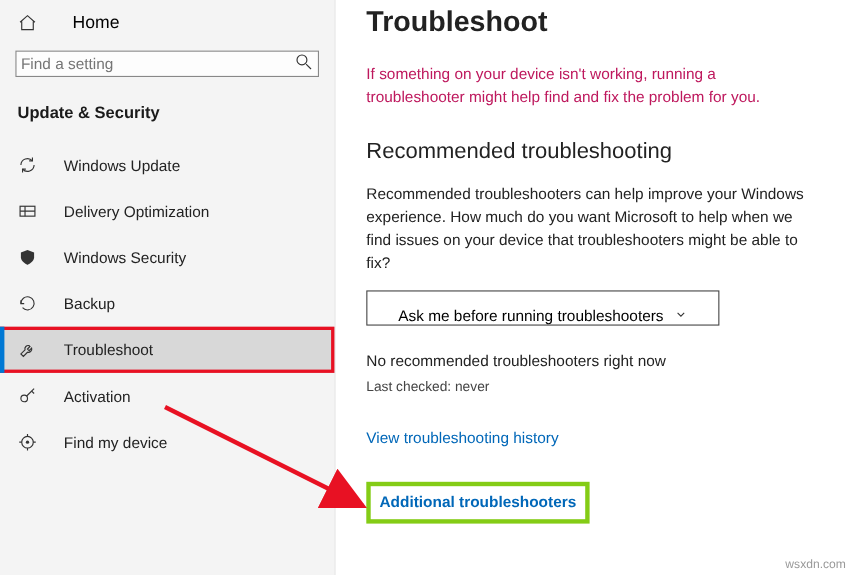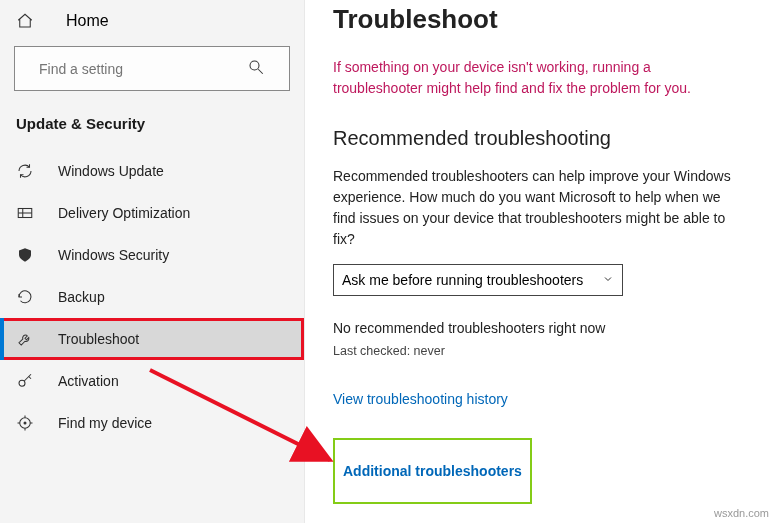--- a/index.html
+++ b/index.html
@@ -1,41 +1,41 @@
 <!DOCTYPE html>
 <html><head>
 <meta charset="utf-8">
 <style>
 * { box-sizing: border-box; margin: 0; padding: 0; font-family: "Segoe UI", Tahoma, sans-serif; }
 body { width: 775px; height: 523px; background: #fff; display: flex; overflow: hidden; position: relative; }
 .sidebar { width: 305px; height: 100%; background: #f4f4f4; padding: 0; border-right: 1px solid #e8e8e8; }
 .home-row { display: flex; align-items: center; gap: 32px; padding: 12px 16px; cursor: pointer; }
 .home-row .icon { width: 18px; height: 18px; display: flex; align-items: center; justify-content: center; }
 .search-wrap { padding: 4px 14px 8px 14px; }
-.search { display: flex; align-items: center; border: 1px solid #888; background: #fdfdfd; height: 45px; padding: 0 24px; }
+.search { display: flex; align-items: center; border: 1px solid #888; background: #fdfdfd; height: 24px; padding: 0 4px; }
 .search input { flex: 1; border: none; outline: none; background: transparent; font-size: 14px; color: #666; }
 .category { font-weight: 600; font-size: 15px; padding: 16px 16px 18px 16px; color: #1a1a1a; }
 .nav-list { list-style: none; }
 .nav-item { display: flex; align-items: center; gap: 24px; padding: 12px 16px; font-size: 14px; color: #222; cursor: pointer; }
 .nav-item .icon { width: 18px; height: 18px; display: flex; align-items: center; justify-content: center; flex-shrink: 0; }
 .nav-item.selected { background: #d8d8d8; position: relative; }
 .nav-item.selected::before { content: ""; position: absolute; left: 0; top: 0; bottom: 0; width: 4px; background: #0078d4; }
 .highlight-red { outline: 3px solid #e81123; outline-offset: -3px; }
 .main { flex: 1; padding: 0 28px 20px 28px; overflow: hidden; }
 .page-title { font-size: 26px; font-weight: 600; color: #222; margin-top: 4px; margin-bottom: 22px; }
 .intro { font-size: 14px; color: #be185d; line-height: 1.5; margin-bottom: 28px; max-width: 410px; }
 .subhead { font-size: 20px; font-weight: 400; color: #222; margin-bottom: 16px; }
 .rec-desc { font-size: 14px; color: #222; line-height: 1.5; margin-bottom: 14px; max-width: 410px; }
-.dropdown { display: inline-flex; align-items: center; justify-content: space-between; border: 1px solid #444; height: 32px; padding: 0 8px; min-width: 290px; font-size: 14px; cursor: pointer; background: #fff; margin-bottom: 24px; }
+.dropdown { display: inline-flex; align-items: flex-end; justify-content: space-between; border: 1px solid #444; height: 32px; padding: 0 28px; min-width: 290px; font-size: 14px; cursor: pointer; background: #fff; margin-bottom: 24px; }
 .dropdown .chev { margin-left: 10px; }
 .status-line { font-size: 14px; color: #222; margin-bottom: 8px; }
 .last-checked { font-size: 12.5px; color: #444; margin-bottom: 32px; }
 .link { color: #0067b8; font-size: 14px; cursor: pointer; display: inline-block; }
 .link-block { margin-bottom: 30px; }
-.link-highlight { border: 2px solid #84cc16; padding: 22px 8px; display: inline-block; }
+.link-highlight { border: 4px solid #84cc16; padding: 6px 8px; display: inline-block; }
 .watermark { position: absolute; right: 6px; bottom: 4px; font-size: 11px; color: #999; }
 
 .arrow-svg { position: absolute; left: 140px; top: 360px; pointer-events: none; }
 svg.icon-svg { width: 18px; height: 18px; stroke: #333; stroke-width: 1.4; fill: none; }
 </style>
 </head>
 <body>
 
 <div class="sidebar">
   <div class="home-row">

